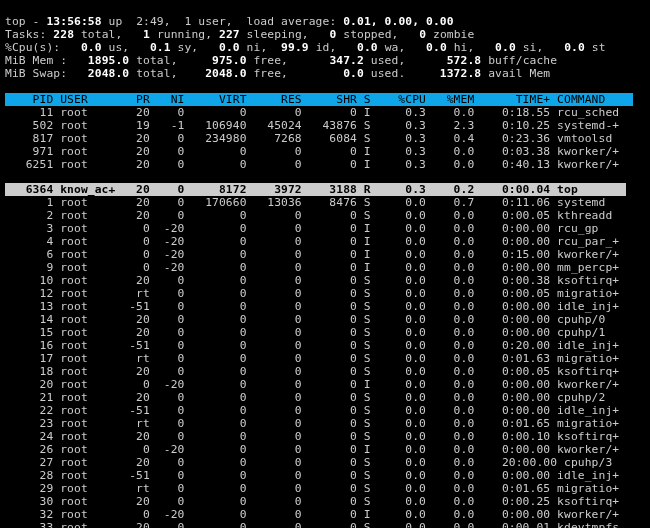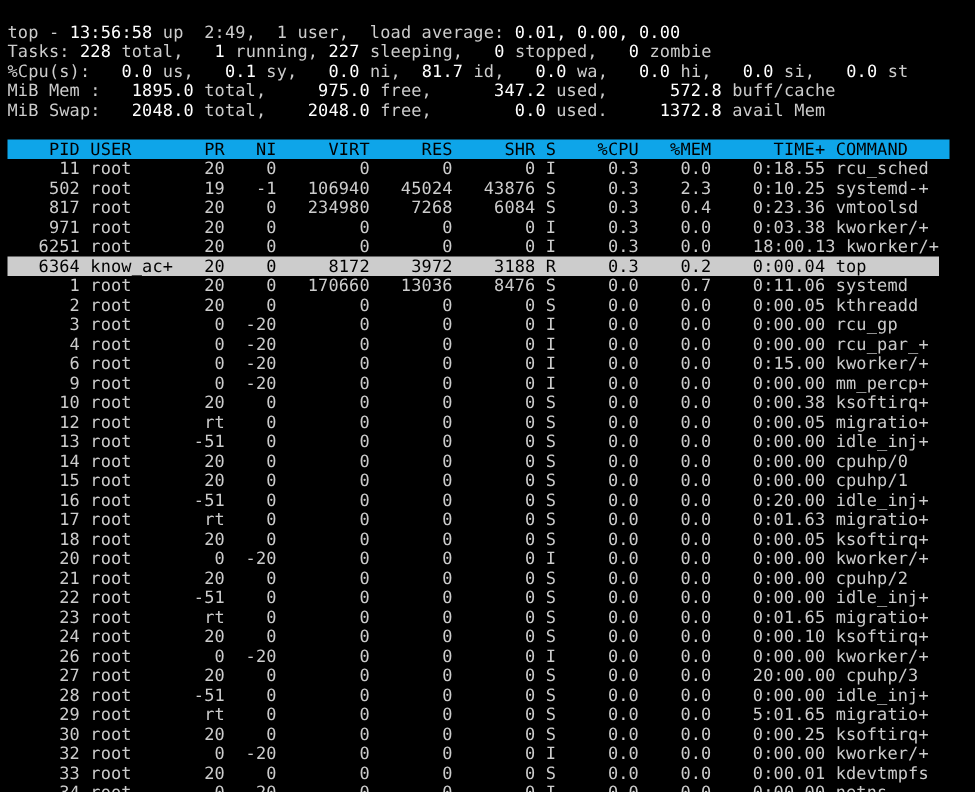--- a/index.html
+++ b/index.html
@@ -12,47 +12,48 @@
     font-family: "Menlo","Consolas","DejaVu Sans Mono","Liberation Mono",monospace;
     font-size:11.3px;
     line-height:13px;
     color:#cccccc;
     white-space:pre;
     letter-spacing:0.1px;
   }
   .term {
     padding:2px 5px 0 5px;
   }
-  .bold { color:#ffffff; font-weight:normal; }
+  .bold { color:#ffffff; font-weight:bold; }
   .hdr  {
     display:inline-block;
     background:#0ea5e9;
     color:#000;
   }
   .hlRow {
     display:inline-block;
     background:#cccccc;
     color:#000;
-    font-weight:normal;
+    font-weight:bold;
+    margin-top:12px;
   }
 </style>
 </head>
 <body>
 <div class="term" id="term"><span>top - <span class="bold">13:56:58</span> up  2:49,  1 user,  load average: <span class="bold">0.01, 0.00, 0.00</span></span>
 <span>Tasks:<span class="bold"> 228 </span>total,<span class="bold">   1 </span>running,<span class="bold"> 227 </span>sleeping,<span class="bold">   0 </span>stopped,<span class="bold">   0 </span>zombie</span>
-<span>%Cpu(s):<span class="bold">   0.0 </span>us,<span class="bold">   0.1 </span>sy,<span class="bold">   0.0 </span>ni,<span class="bold">  81.7 </span>id,<span class="bold">   0.0 </span>wa,<span class="bold">   0.0 </span>hi,<span class="bold">   0.0 </span>si,<span class="bold">   0.0 </span>st</span>
+<span>%Cpu(s):<span class="bold">   0.0 </span>us,<span class="bold">   0.1 </span>sy,<span class="bold">   0.0 </span>ni,<span class="bold">  99.9 </span>id,<span class="bold">   0.0 </span>wa,<span class="bold">   0.0 </span>hi,<span class="bold">   0.0 </span>si,<span class="bold">   0.0 </span>st</span>
 <span>MiB Mem :<span class="bold">   1895.0 </span>total, <span class="bold">    975.0 </span>free,  <span class="bold">    347.2 </span>used,  <span class="bold">    572.8 </span>buff/cache</span>
 <span>MiB Swap:<span class="bold">   2048.0 </span>total, <span class="bold">   2048.0 </span>free,  <span class="bold">      0.0 </span>used.  <span class="bold">   1372.8 </span>avail Mem</span>
 
 <span class="hdr">    PID USER       PR   NI     VIRT     RES     SHR S    %CPU   %MEM      TIME+ COMMAND    </span>
 <span>     11 root       20    0        0       0       0 I     0.3    0.0    0:18.55 rcu_sched </span>
 <span>    502 root       19   -1   106940   45024   43876 S     0.3    2.3    0:10.25 systemd-+ </span>
 <span>    817 root       20    0   234980    7268    6084 S     0.3    0.4    0:23.36 vmtoolsd  </span>
 <span>    971 root       20    0        0       0       0 I     0.3    0.0    0:03.38 kworker/+ </span>
-<span>   6251 root       20    0        0       0       0 I     0.3    0.0    18:00.13 kworker/+ </span>
+<span>   6251 root       20    0        0       0       0 I     0.3    0.0    0:40.13 kworker/+ </span>
 <span><span class="hlRow">   6364 know_ac+   20    0     8172    3972    3188 R     0.3    0.2    0:00.04 top       </span></span>
 <span>      1 root       20    0   170660   13036    8476 S     0.0    0.7    0:11.06 systemd   </span>
 <span>      2 root       20    0        0       0       0 S     0.0    0.0    0:00.05 kthreadd  </span>
 <span>      3 root        0  -20        0       0       0 I     0.0    0.0    0:00.00 rcu_gp    </span>
 <span>      4 root        0  -20        0       0       0 I     0.0    0.0    0:00.00 rcu_par_+ </span>
 <span>      6 root        0  -20        0       0       0 I     0.0    0.0    0:15.00 kworker/+ </span>
 <span>      9 root        0  -20        0       0       0 I     0.0    0.0    0:00.00 mm_percp+ </span>
 <span>     10 root       20    0        0       0       0 S     0.0    0.0    0:00.38 ksoftirq+ </span>
 <span>     12 root       rt    0        0       0       0 S     0.0    0.0    0:00.05 migratio+ </span>
 <span>     13 root      -51    0        0       0       0 S     0.0    0.0    0:00.00 idle_inj+ </span>
@@ -62,21 +63,21 @@
 <span>     17 root       rt    0        0       0       0 S     0.0    0.0    0:01.63 migratio+ </span>
 <span>     18 root       20    0        0       0       0 S     0.0    0.0    0:00.05 ksoftirq+ </span>
 <span>     20 root        0  -20        0       0       0 I     0.0    0.0    0:00.00 kworker/+ </span>
 <span>     21 root       20    0        0       0       0 S     0.0    0.0    0:00.00 cpuhp/2   </span>
 <span>     22 root      -51    0        0       0       0 S     0.0    0.0    0:00.00 idle_inj+ </span>
 <span>     23 root       rt    0        0       0       0 S     0.0    0.0    0:01.65 migratio+ </span>
 <span>     24 root       20    0        0       0       0 S     0.0    0.0    0:00.10 ksoftirq+ </span>
 <span>     26 root        0  -20        0       0       0 I     0.0    0.0    0:00.00 kworker/+ </span>
 <span>     27 root       20    0        0       0       0 S     0.0    0.0    20:00.00 cpuhp/3   </span>
 <span>     28 root      -51    0        0       0       0 S     0.0    0.0    0:00.00 idle_inj+ </span>
-<span>     29 root       rt    0        0       0       0 S     0.0    0.0    5:01.65 migratio+ </span>
+<span>     29 root       rt    0        0       0       0 S     0.0    0.0    0:01.65 migratio+ </span>
 <span>     30 root       20    0        0       0       0 S     0.0    0.0    0:00.25 ksoftirq+ </span>
 <span>     32 root        0  -20        0       0       0 I     0.0    0.0    0:00.00 kworker/+ </span>
 <span>     33 root       20    0        0       0       0 S     0.0    0.0    0:00.01 kdevtmpfs </span>
 <span>     34 root        0  -20        0       0       0 I     0.0    0.0    0:00.00 netns     </span>
 
 </div>
 
 
 
 

